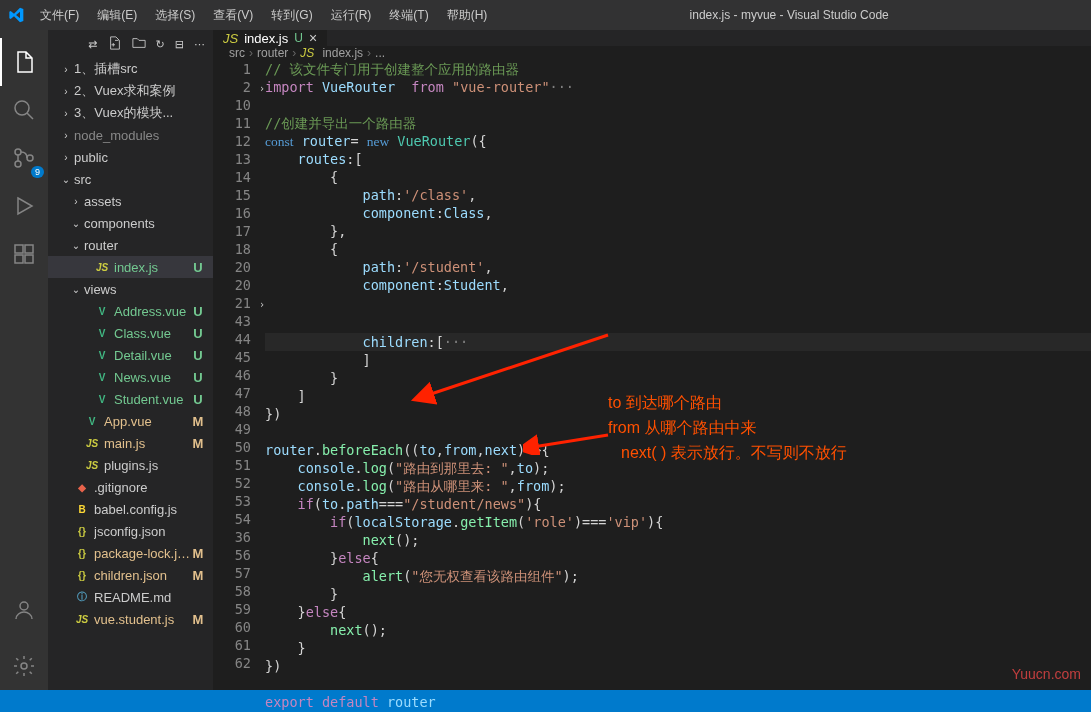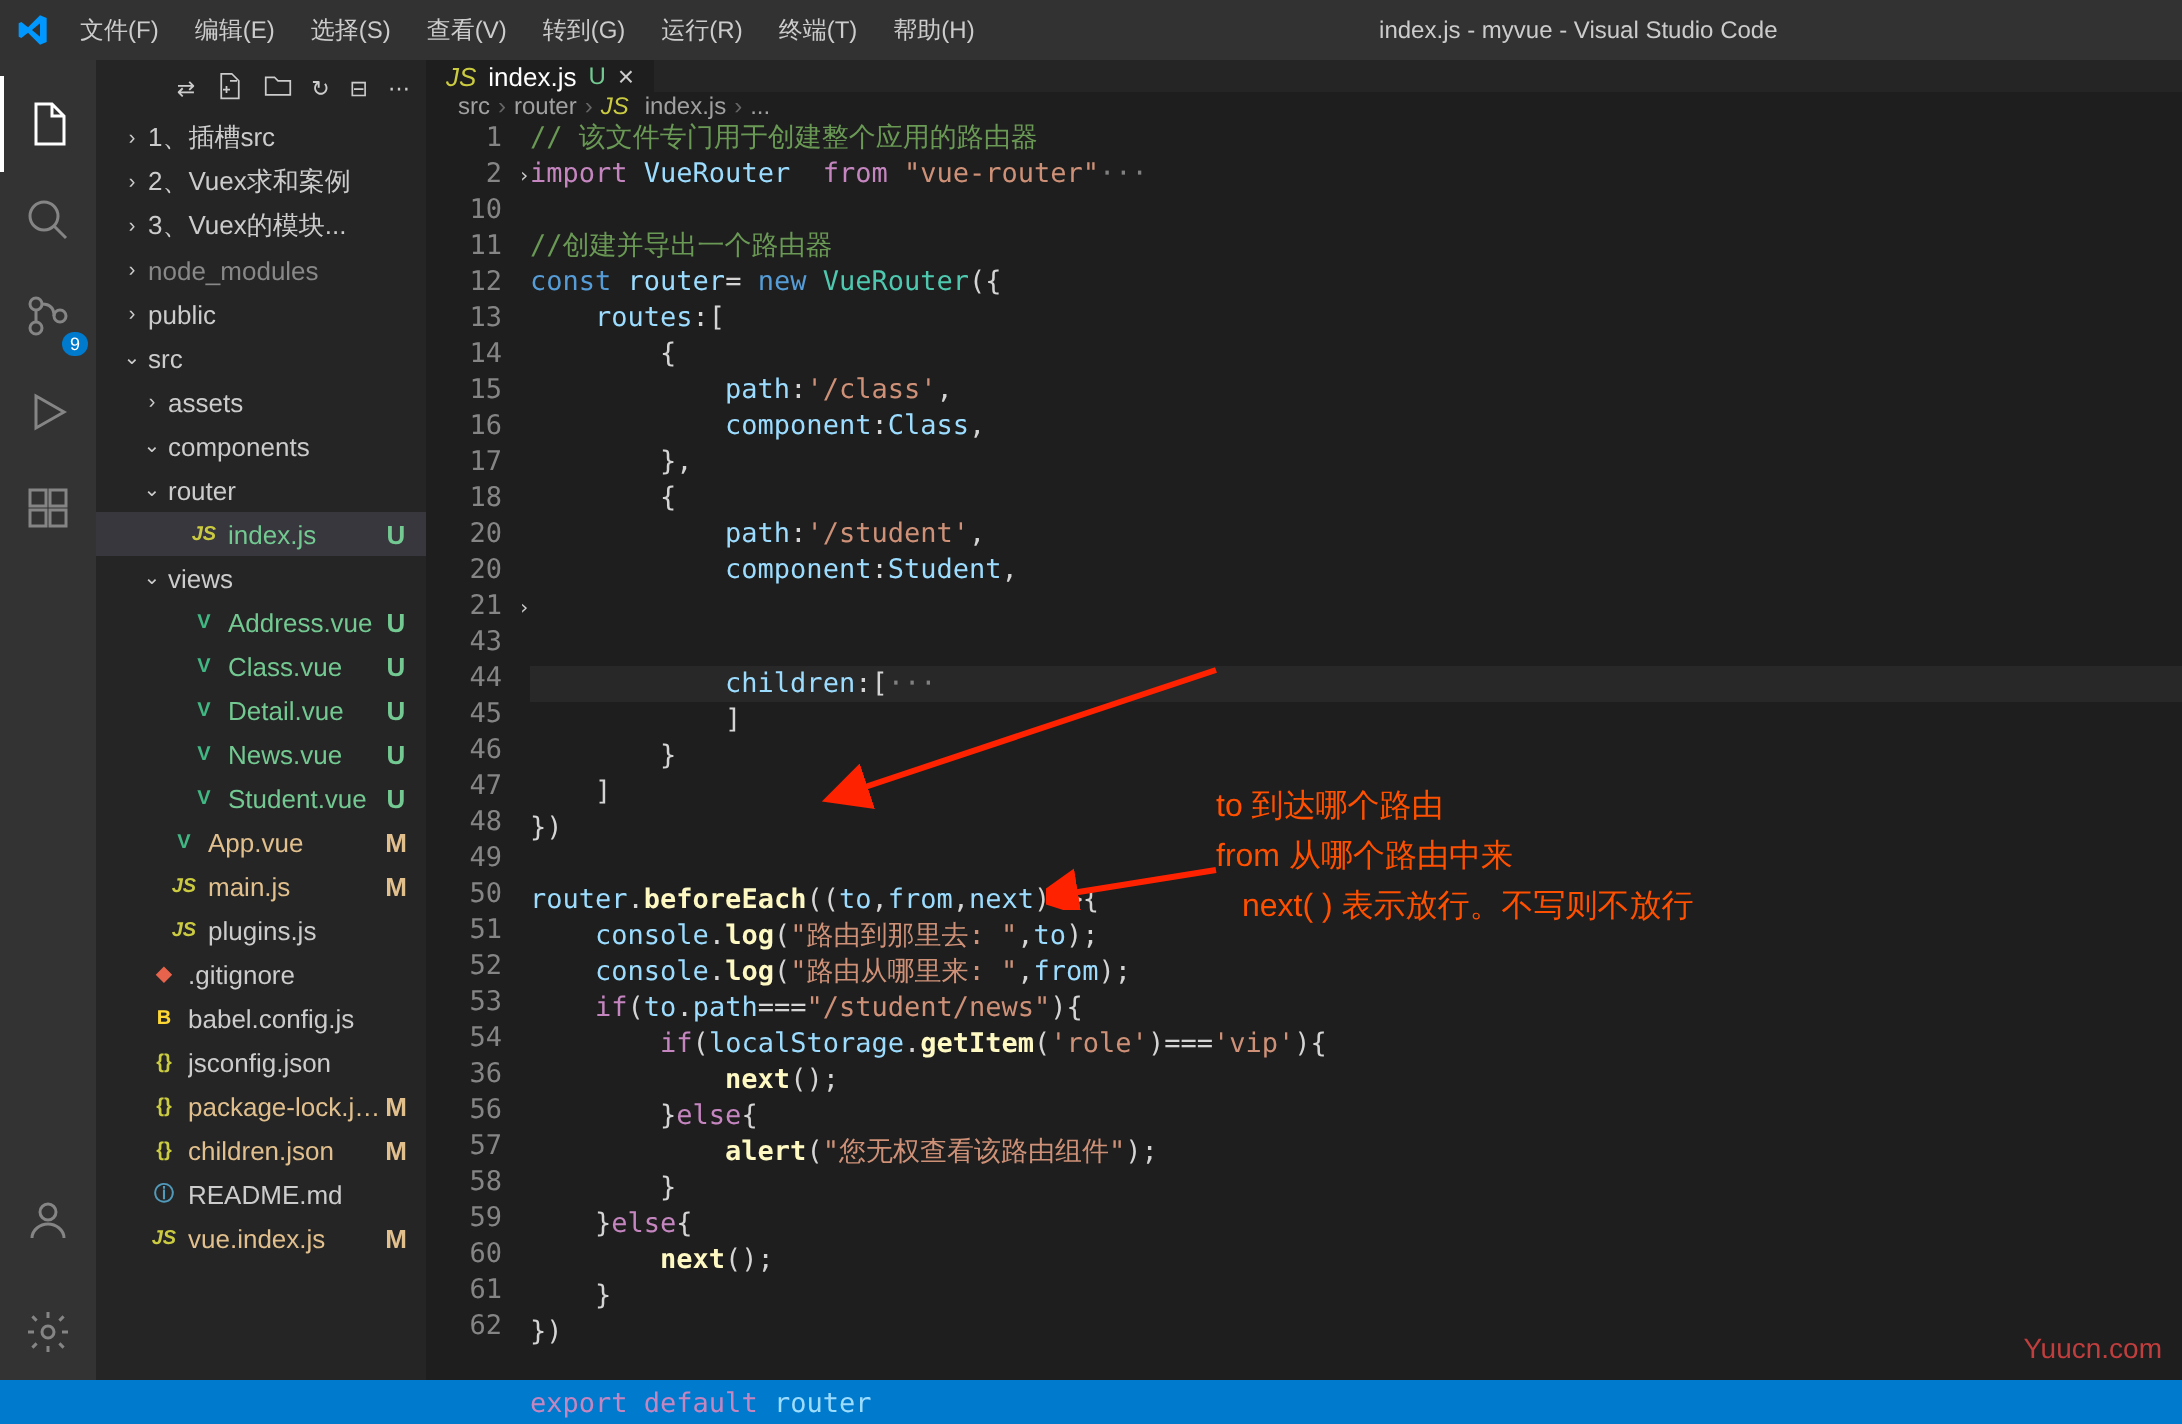--- a/index.html
+++ b/index.html
@@ -47,22 +47,22 @@
 .gutter { width: 52px; text-align: right; padding-right: 14px; color: #858585; user-select: none; position: relative; }
 .gutter .ln { height: 18px; }
 .codediv { flex: 1; position: relative; white-space: pre; }
 .codeline { height: 18px; }
 .codeline.hl { background: #282828; margin-top: 39px; }
 .c-comment { color: #6a9955; }
 .c-key { color: #c586c0; }
 .c-var { color: #9cdcfe; }
 .c-class { color: #4ec9b0; }
 .c-str { color: #ce9178; }
-.c-func { color: #fef9c3; font-weight: bold; }
-.c-const { color: #569cd6; }
+.c-func { color: #86efac; }
+.c-const { color: #569cd6; font-family: Liberation Serif, serif; }
 .c-plain { color: #d4d4d4; }
 .c-gray { color: #808080; }
 .foldmark { position: absolute; left: 44px; color: #cccccc; font-size: 10px; cursor: pointer; width: 10px; text-align: center; }
 .annot { position: absolute; color: #ff5000; font-size: 16px; font-weight: 400; font-family: "Microsoft YaHei", sans-serif; pointer-events: none; }
 .arrow { position: absolute; pointer-events: none; }
 .watermark { position: absolute; right: 10px; bottom: 30px; color: #d44; font-size: 14px; font-family: sans-serif; pointer-events: none; opacity: 0.85; }
 .statusbar { height: 22px; background: #007acc; }
 .badge { position: absolute; bottom: 4px; right: 4px; background: #007acc; color: #fff; border-radius: 8px; font-size: 9px; padding: 0 4px; line-height: 12px; }
 </style>
 </head>
@@ -297,21 +297,21 @@
         <div class="tree-item">
           <span class="indent" style="width: 10px;"></span>
           <span class="chev"></span>
           <span class="fileicon ic-readme">ⓘ</span>
           <span class="label">README.md</span>
         </div>
         <div class="tree-item">
           <span class="indent" style="width: 10px;"></span>
           <span class="chev"></span>
           <span class="fileicon ic-js">JS</span>
-          <span class="label M">vue.index.js</span>
+          <span class="label M">vue.student.js</span>
           <span class="status M">M</span>
         </div>
       </div>
   </div>
 
   <div class="editor">
     <div class="tabs">
       <div class="tab">
         <span class="fileicon ic-js">JS</span>
         <span class="tlabel">index.js</span>

